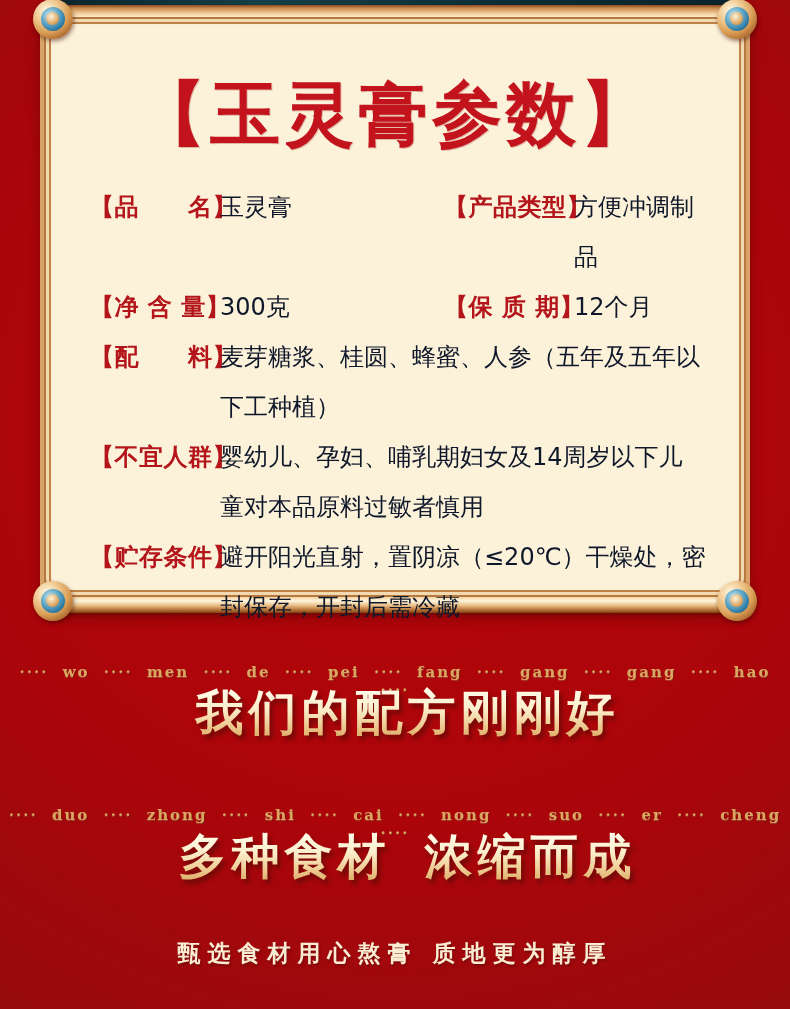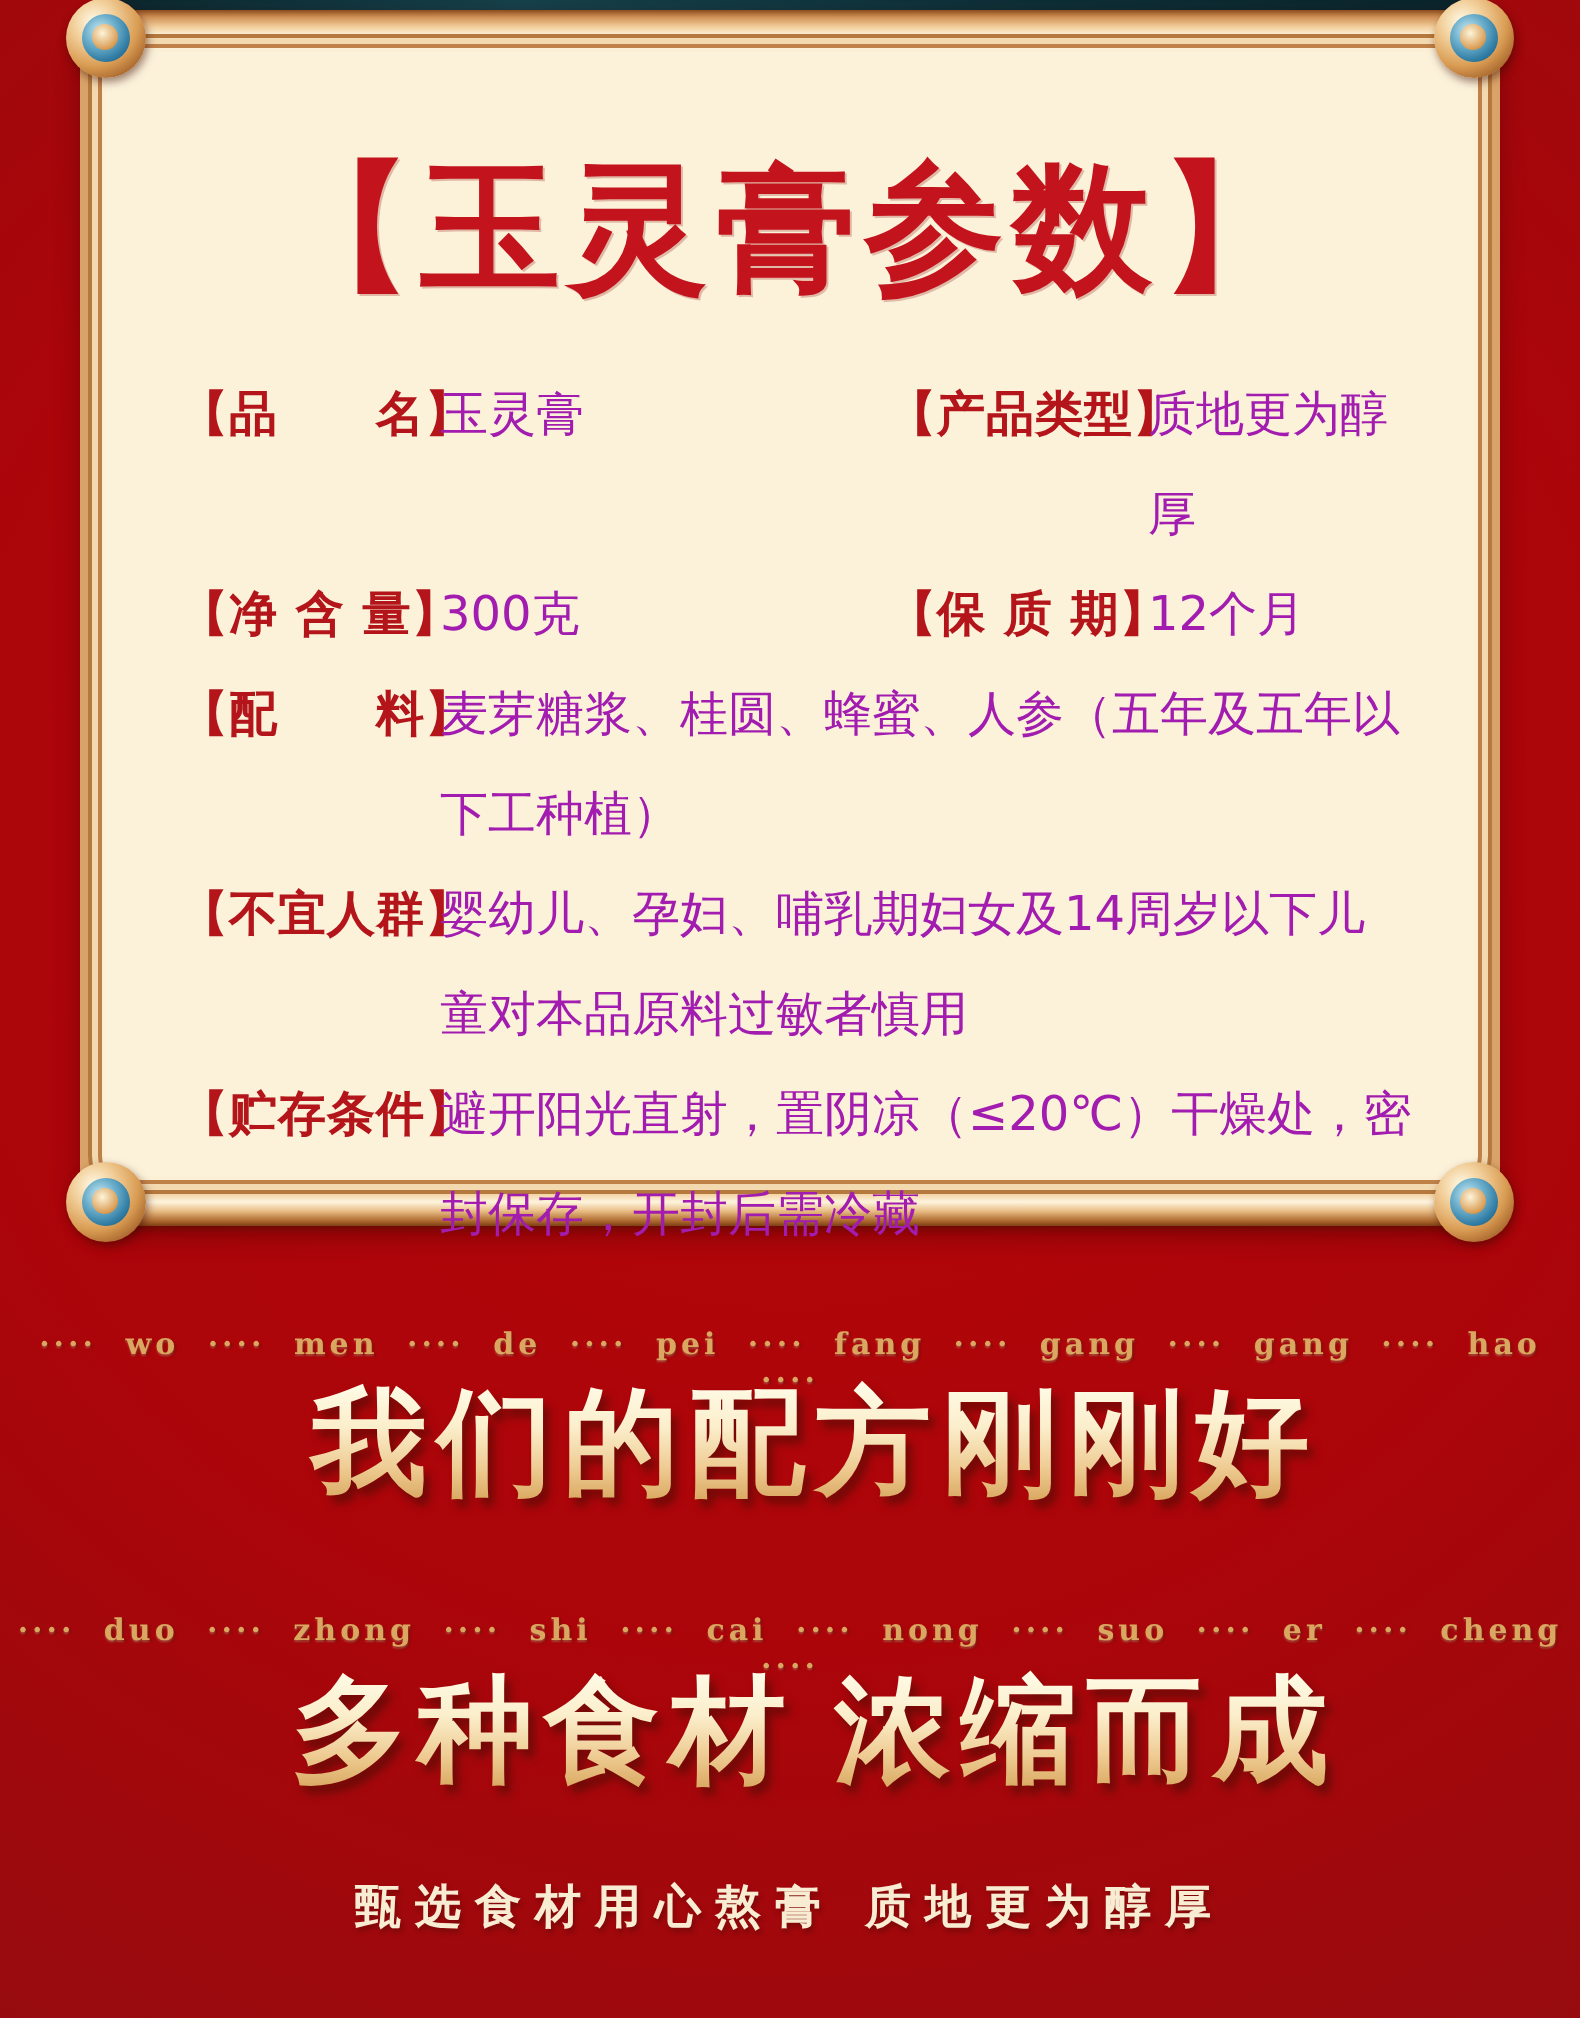--- a/index.html
+++ b/index.html
@@ -62,38 +62,38 @@
   }
   .params {
     position:absolute; top:156px; left:37px; right:31px;
     font-size:24px; line-height:50px;
   }
   .prow { display:flex; }
   .plabel {
     flex:none; width:130px; white-space:nowrap;
     color:#b3151b; font-weight:bold; letter-spacing:0.5px;
   }
-  .pvalue { flex:1; color:#a21caf; }
+  .pvalue { flex:1; color:#0f172a; }
   .two { display:flex; }
   .pair1 { width:354px; display:flex; flex:none; }
   .pair2 { flex:1; display:flex; }
 
   
   .pinyin {
     position:absolute; left:0; width:100%; text-align:center;
     font-family:"DejaVu Serif","Liberation Serif",serif; font-weight:bold;
     font-size:15px; letter-spacing:2px; word-spacing:7px; color:#daa761;
     text-shadow: 0 1px 1px rgba(255,240,200,.25), 1px 1px 1px rgba(90,20,5,.5);
   }
   .py1 { top:663px; }
   .py2 { top:806px; }
   .headline {
     position:absolute; left:0; width:100%; text-align:center;
-    font-family:Liberation Serif, serif; font-weight:bold;
-    font-size:58px; letter-spacing:5px; line-height:1.25;
+    font-family:Liberation Mono, monospace; font-weight:bold;
+    font-size:48px; letter-spacing:5px; line-height:1.25;
     background: linear-gradient(180deg,#fffce9 6%,#fbeecb 38%,#eec astro 0,#eecb92 66%,#d6a258 92%);
     background: linear-gradient(180deg,#fffce9 6%,#fbeecb 38%,#eecb92 66%,#d6a258 92%);
     -webkit-background-clip:text; background-clip:text; color:transparent;
     filter: drop-shadow(3px 4px 2px rgba(75,12,4,.6));
     padding-left: 25px;
   }
   .h1 { top:686px; }
   .h2 { top:830px; }
   .tagline {
     position:absolute; top:938px; left:0; width:100%; text-align:center;
@@ -114,21 +114,21 @@
     <div class="card-title">【玉灵膏参数】</div>
     <div class="params">
 
       <div class="prow two">
         <div class="pair1">
           <span class="plabel">【品　　名】</span>
           <span class="pvalue">玉灵膏</span>
         </div>
         <div class="pair2">
           <span class="plabel">【产品类型】</span>
-          <span class="pvalue">质地更为醇厚</span>
+          <span class="pvalue">方便冲调制品</span>
         </div>
       </div>
 
       <div class="prow two">
         <div class="pair1">
           <span class="plabel">【净 含 量】</span>
           <span class="pvalue">300克</span>
         </div>
         <div class="pair2">
           <span class="plabel">【保 质 期】</span>

